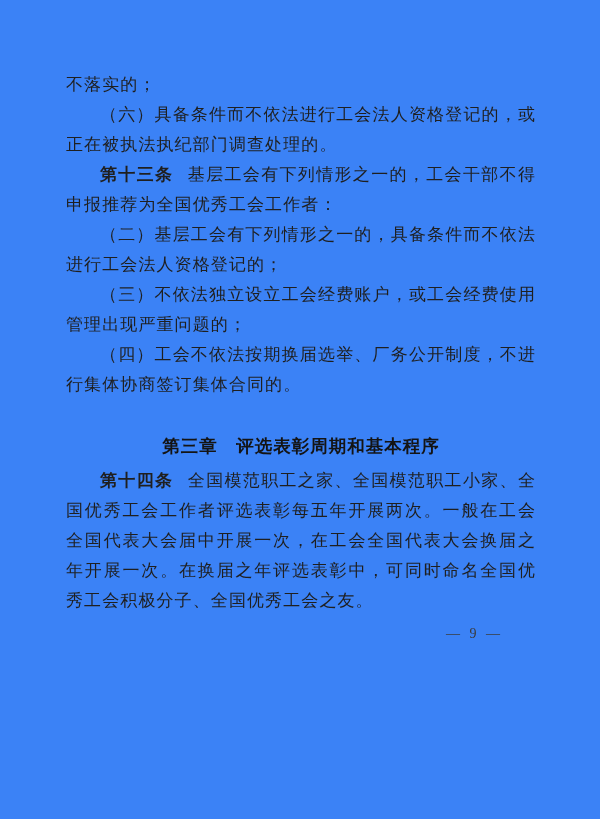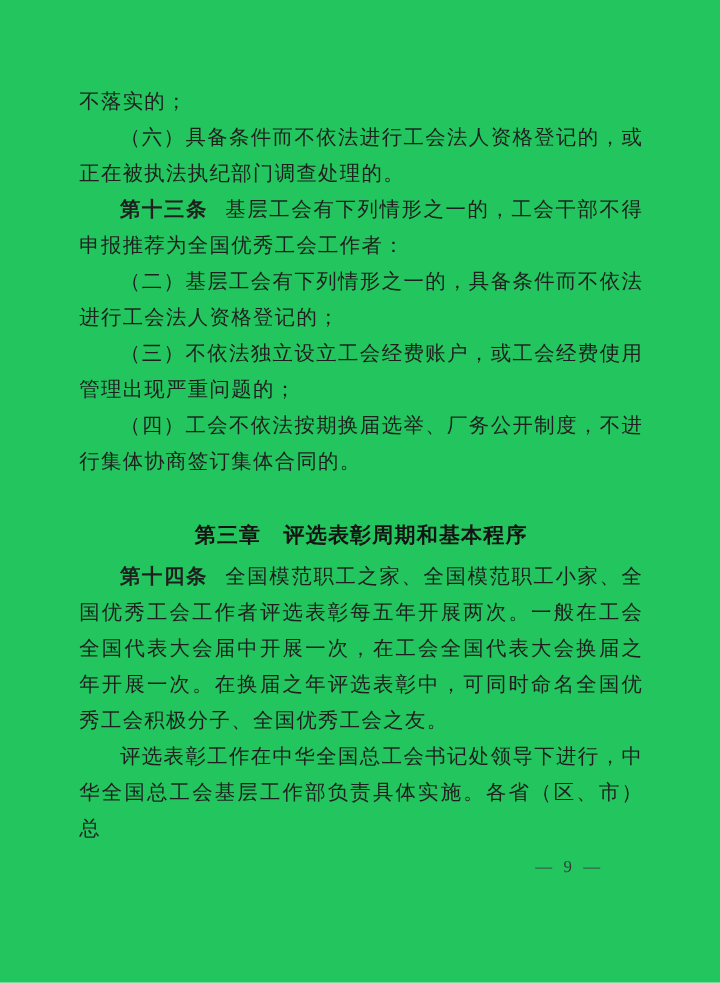--- a/index.html
+++ b/index.html
@@ -4,21 +4,21 @@
 <style>
   html, body {
     margin: 0;
     padding: 0;
     background: #ffffff;
   }
   .page {
     position: relative;
     width: 600px;
     height: 819px;
-    background: #22c55e;
+    background: #3b82f6;
     box-sizing: border-box;
     padding: 70px 64px 0 66px;
     overflow: hidden;
     color: #1f1f1f;
   }
   .content {
     width: 470px;
     font-family: "Liberation Serif", "DejaVu Serif", serif;
     font-size: 17px;
     line-height: 30px;
@@ -77,18 +77,17 @@
     <p>（二）基层工会有下列情形之一的，具备条件而不依法进行工会法人资格登记的；</p>
 
     <p>（三）不依法独立设立工会经费账户，或工会经费使用管理出现严重问题的；</p>
 
     <p>（四）工会不依法按期换届选举、厂务公开制度，不进行集体协商签订集体合同的。</p>
 
     <h2 class="chapter-heading">第三章　评选表彰周期和基本程序</h2>
 
     <p><span class="lead">第十四条</span><span>全国模范职工之家、全国模范职工小家、全国优秀工会工作者评选表彰每五年开展两次。一般在工会全国代表大会届中开展一次，在工会全国代表大会换届之年开展一次。在换届之年评选表彰中，可同时命名全国优秀工会积极分子、全国优秀工会之友。</span></p>
 
-    <p>评选表彰工作在中华全国总工会书记处领导下进行，中华全国总工会基层工作部负责具体实施。各省（区、市）总</p>
 
   </div>
 
   <div class="page-number">— 9 —</div>
 </div>
 
 </body></html>

